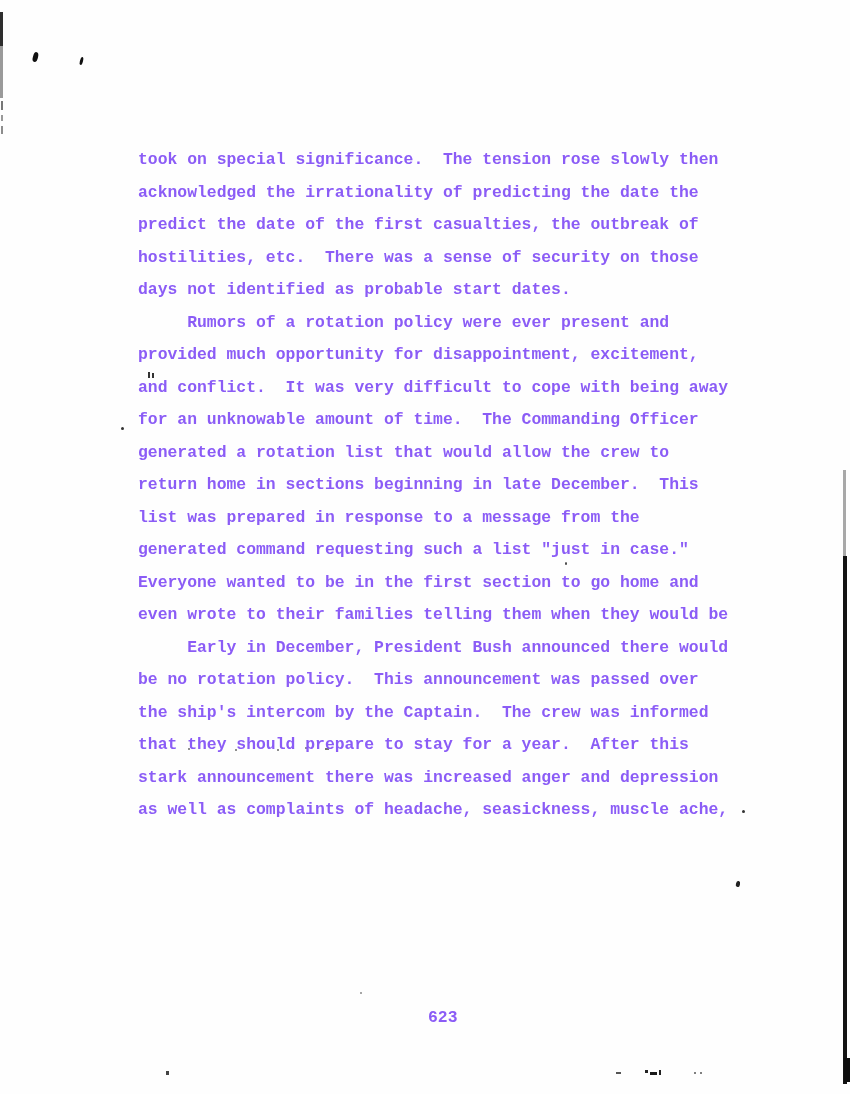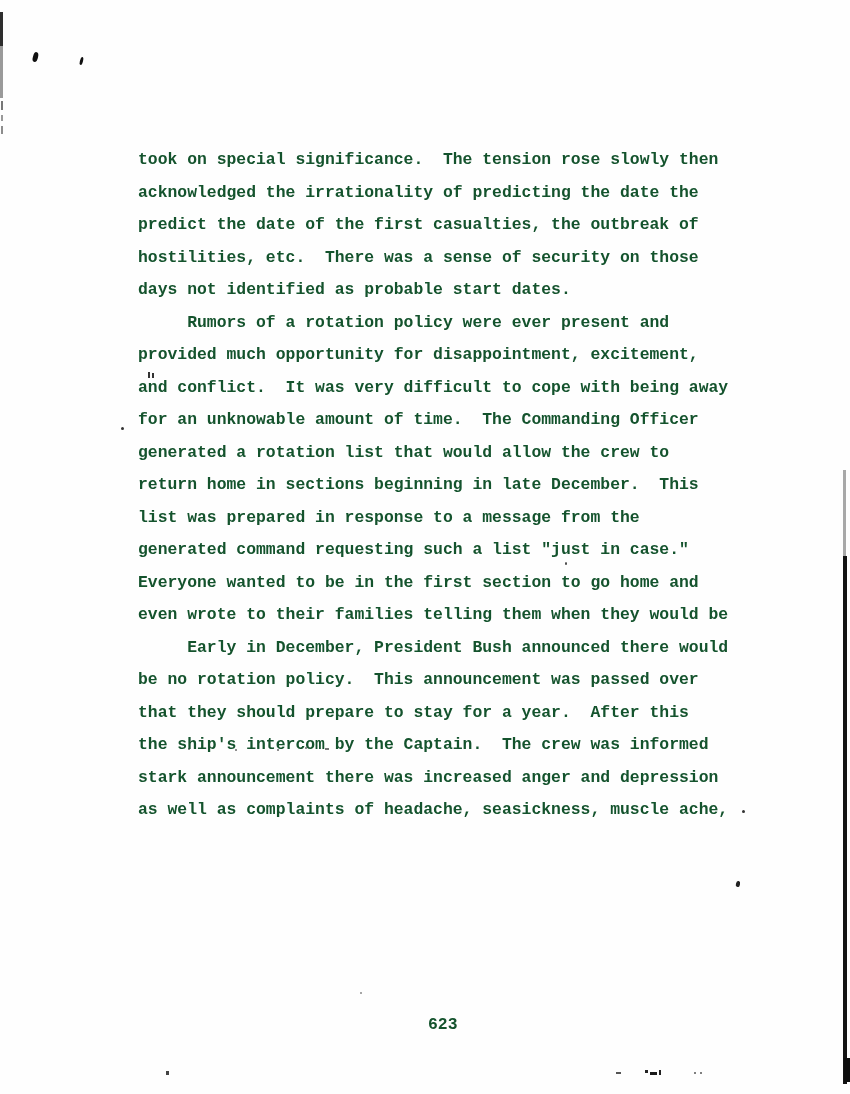--- a/index.html
+++ b/index.html
@@ -7,21 +7,21 @@
     padding: 0;
     background: #ffffff;
   }
   .page {
     position: relative;
     width: 850px;
     height: 1094px;
     background: #fefefe;
     overflow: hidden;
     font-family: "Liberation Mono", "DejaVu Sans Mono", monospace;
-    color: #14532d;
+    color: #8b5cf6;
   }
   .body-text {
     position: absolute;
     left: 138px;
     top: 144px;
     width: 625px;
     font-size: 16.4px;
     font-weight: 700;
     line-height: 32.5px;
     letter-spacing: 0;
@@ -30,21 +30,20 @@
     white-space: pre;
     height: 32.5px;
   }
   .page-number {
     position: absolute;
     left: 428px;
     top: 1002px;
     font-size: 16.4px;
     font-weight: 700;
     line-height: 32.5px;
-    margin-top: 7px;
   }
   
   .spk {
     position: absolute;
     display: block;
     background: #222;
   }
   .comma-mark {
     border-radius: 60% 60% 50% 50% / 55% 55% 45% 45%;
     transform: rotate(14deg);
@@ -106,21 +105,21 @@
       <div class="line">and conflict.  It was very difficult to cope with being away</div>
       <div class="line">for an unknowable amount of time.  The Commanding Officer</div>
       <div class="line">generated a rotation list that would allow the crew to</div>
       <div class="line">return home in sections beginning in late December.  This</div>
       <div class="line">list was prepared in response to a message from the</div>
       <div class="line">generated command requesting such a list "just in case."</div>
       <div class="line">Everyone wanted to be in the first section to go home and</div>
       <div class="line">even wrote to their families telling them when they would be</div>
       <div class="line">     Early in December, President Bush announced there would</div>
       <div class="line">be no rotation policy.  This announcement was passed over</div>
+      <div class="line">the ship's intercom by the Captain.  The crew was informed</div>
       <div class="line">that they should prepare to stay for a year.  After this</div>
-      <div class="line">the ship's intercom by the Captain.  The crew was informed</div>
       <div class="line">stark announcement there was increased anger and depression</div>
       <div class="line">as well as complaints of headache, seasickness, muscle ache,</div>
     </div>
 
   <div class="page-number">623</div>
 
 </div>
 
 </body></html>

